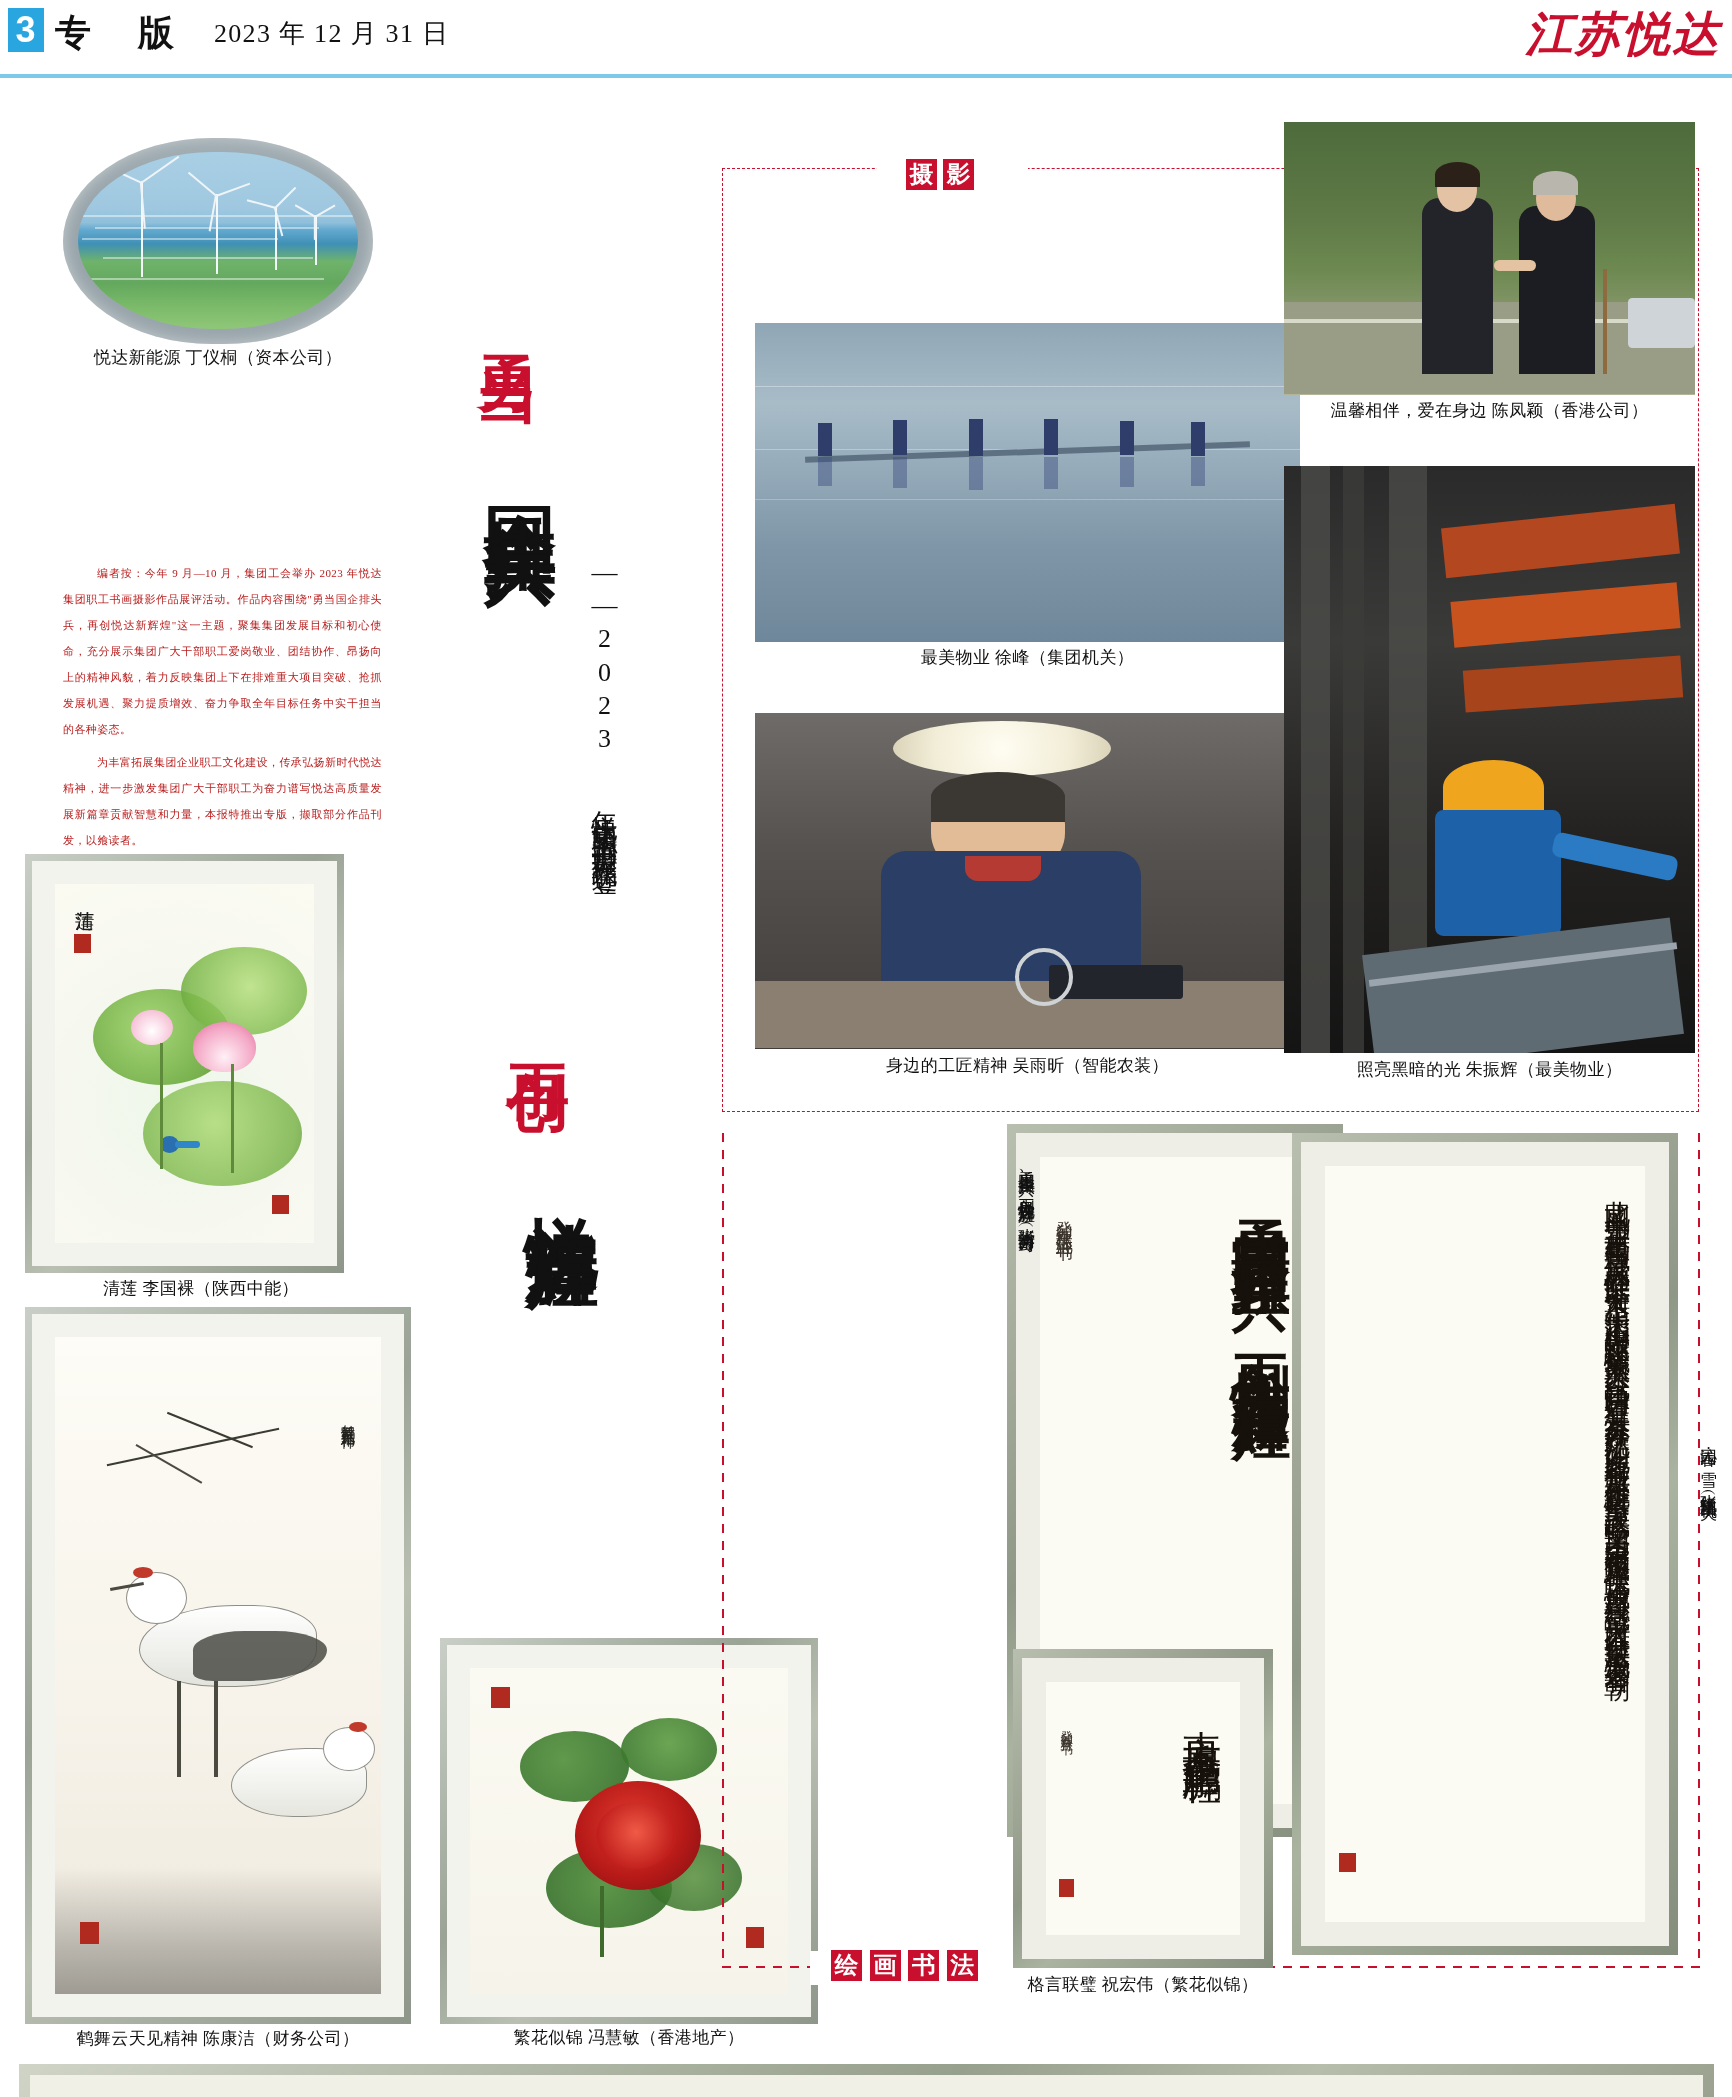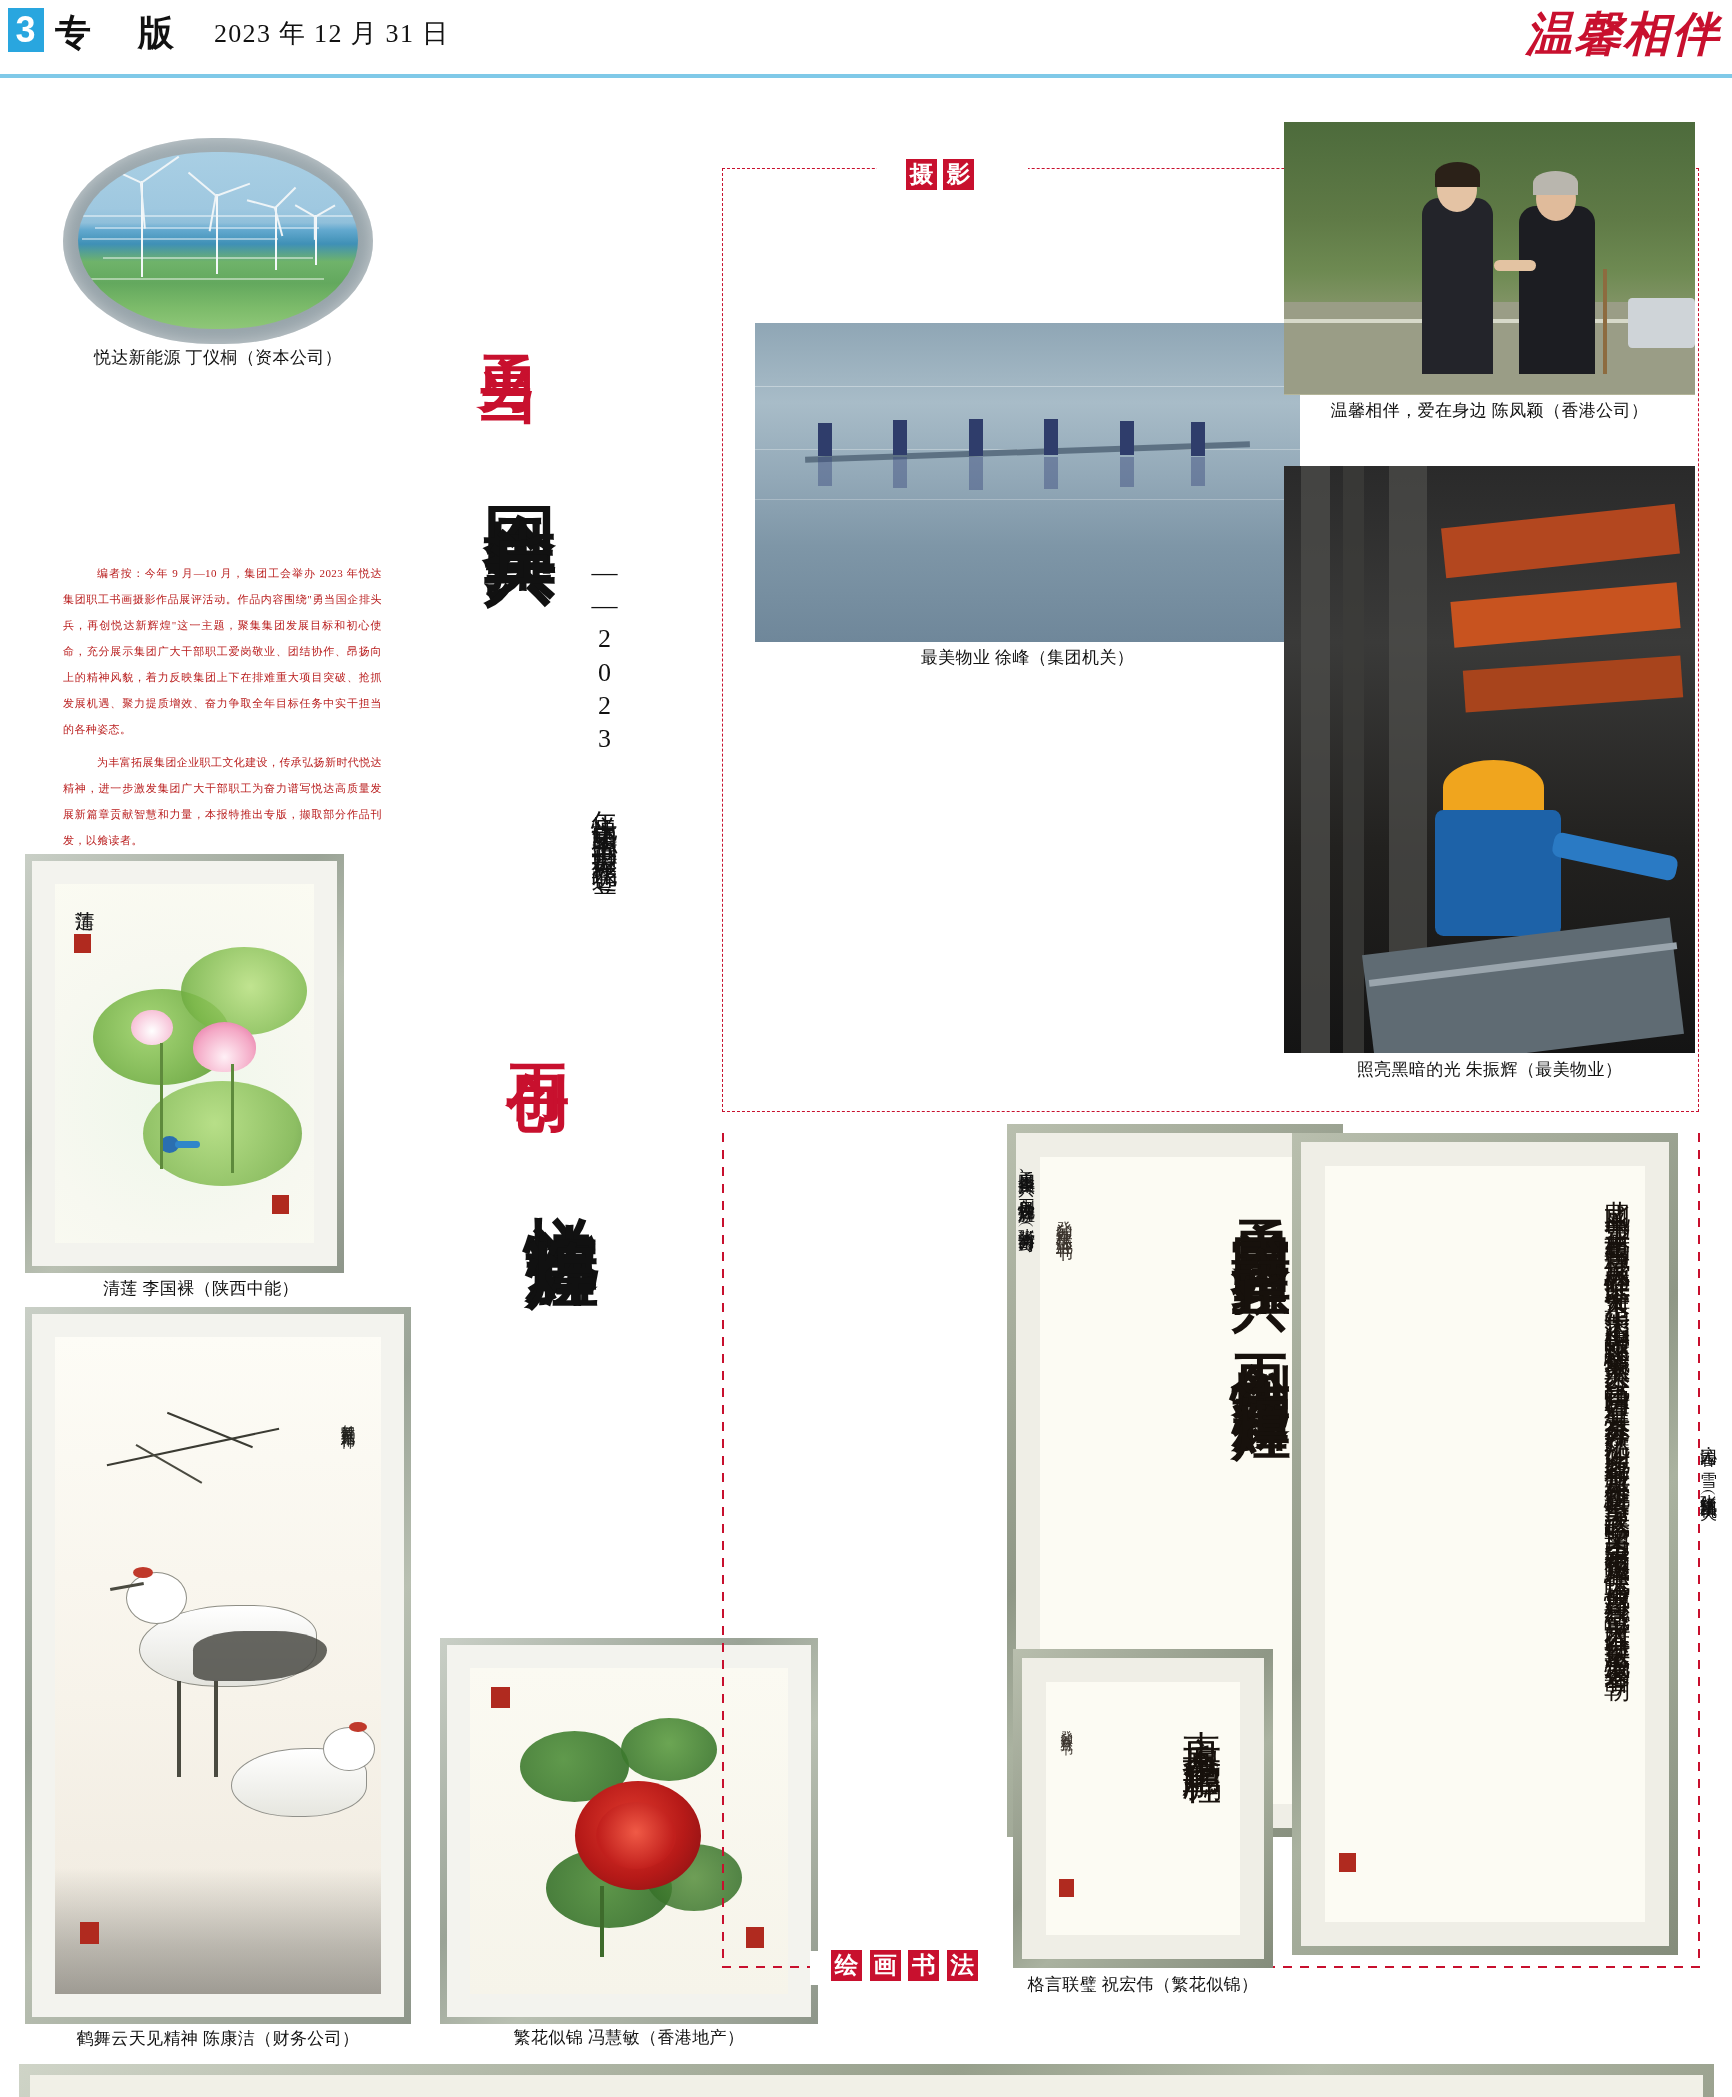--- a/index.html
+++ b/index.html
@@ -100,21 +100,21 @@
 </head>
 <body>
 
 <div class="page">
 
   <div class="masthead">
     <div class="mh-num">3</div>
     <div class="mh-zhuan">专</div>
     <div class="mh-ban">版</div>
     <div class="mh-date">2023 年 12 月 31 日</div>
-    <div class="mh-logo">温馨相伴</div>
+    <div class="mh-logo">江苏悦达</div>
     <div class="mh-rule"></div>
   </div>
 
   <div class="wind-art">
     <div class="wind-frame">
       <div class="wind-inner">
         <div class="wave" style="top:63px;"></div>
         <div class="wave" style="top:75px;left:17px;width:80%;"></div>
         <div class="wave" style="top:86px;left:4.2px;width:70%;"></div>
         <div class="wave" style="top:105px;left:25px;width:75%;"></div>
@@ -284,20 +284,35 @@
       <div style="position:absolute;left:235px;top:84px;width:76px;height:168px;background:#1c1d22;border-radius:17px 17px 0 0;"></div>
       <div style="position:absolute;left:252px;top:55px;width:40px;height:44px;border-radius:50%;background:#e0bb9b;"></div>
       <div style="position:absolute;left:249px;top:49px;width:45px;height:24px;border-radius:50% 50% 0 0;background:#b9b6ae;"></div>
       <div style="position:absolute;left:210px;top:138px;width:42px;height:11px;background:#e3c3a2;border-radius:5.5px;"></div>
       <div style="position:absolute;left:319px;top:147px;width:4.2px;height:105px;background:#8d6b3f;"></div>
       <div style="position:absolute;left:344px;top:176px;width:67px;height:50px;background:#cfd4d8;border-radius:4.2px;"></div>
     </div>
     <div class="cap" style="top:277px;">温馨相伴，爱在身边  陈凤颖（香港公司）</div>
   </div>
 
+  <div class="ph" style="left:755px;top:713px;width:545px;height:369px;">
+    <div style="position:absolute;left:0;top:0;width:545px;height:336px;
+        background:linear-gradient(#6e6b68 0%,#55524f 40%,#3f3c39 100%);overflow:hidden;">
+      <div style="position:absolute;left:138px;top:8.4px;width:218px;height:55px;border-radius:50%;
+           background:radial-gradient(circle,#fffdf2,#f2edd7 60%,#d9d2b8);"></div>
+      <div style="position:absolute;left:176px;top:63px;width:134px;height:105px;border-radius:46%;background:#e2bc97;"></div>
+      <div style="position:absolute;left:176px;top:59px;width:134px;height:50px;border-radius:50% 50% 0 0;background:#3b3733;"></div>
+      <div style="position:absolute;left:126px;top:138px;width:260px;height:138px;border-radius:25px 25px 0 0;background:#2b3e66;"></div>
+      <div style="position:absolute;left:210px;top:143px;width:76px;height:25px;background:#b43a33;border-radius:0 0 12.6px 12.6px;"></div>
+      <div style="position:absolute;left:0;top:268px;width:545px;height:67px;background:#8a7f70;"></div>
+      <div style="position:absolute;left:294px;top:252px;width:134px;height:34px;background:#22262c;border-radius:3.4px;"></div>
+      <div style="position:absolute;left:260px;top:235px;width:50px;height:50px;border-radius:50%;border:4.2px solid #cfd3d6;"></div>
+    </div>
+    <div class="cap" style="top:341px;">身边的工匠精神  吴雨昕（智能农装）</div>
+  </div>
 
   <div class="ph" style="left:1284px;top:466px;width:411px;height:617px;">
     <div style="position:absolute;left:0;top:0;width:411px;height:587px;
         background:linear-gradient(#2a2a2a 0%,#3a3a39 30%,#22211f 65%,#141414 100%);overflow:hidden;">
       <div style="position:absolute;left:17px;top:0;width:29px;height:587px;background:#4b4b49;opacity:.8;"></div>
       <div style="position:absolute;left:59px;top:0;width:21px;height:587px;background:#3c3c3a;opacity:.8;"></div>
       <div style="position:absolute;left:105px;top:0;width:38px;height:587px;background:#4f4f4c;opacity:.7;"></div>
       <div style="position:absolute;left:159px;top:50px;width:235px;height:50px;background:#b3471f;transform:rotate(-6deg);"></div>
       <div style="position:absolute;left:168px;top:126px;width:227px;height:46px;background:#c8531f;transform:rotate(-5deg);"></div>
       <div style="position:absolute;left:180px;top:197px;width:218px;height:42px;background:#a8441c;transform:rotate(-4deg);"></div>

